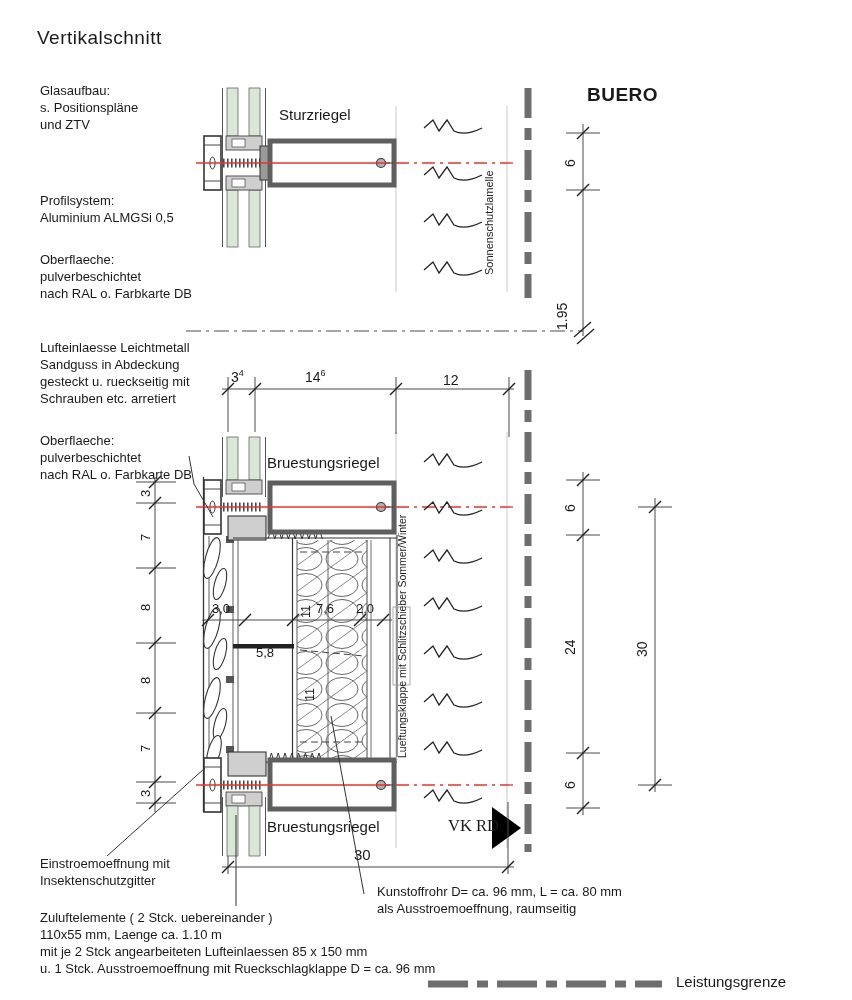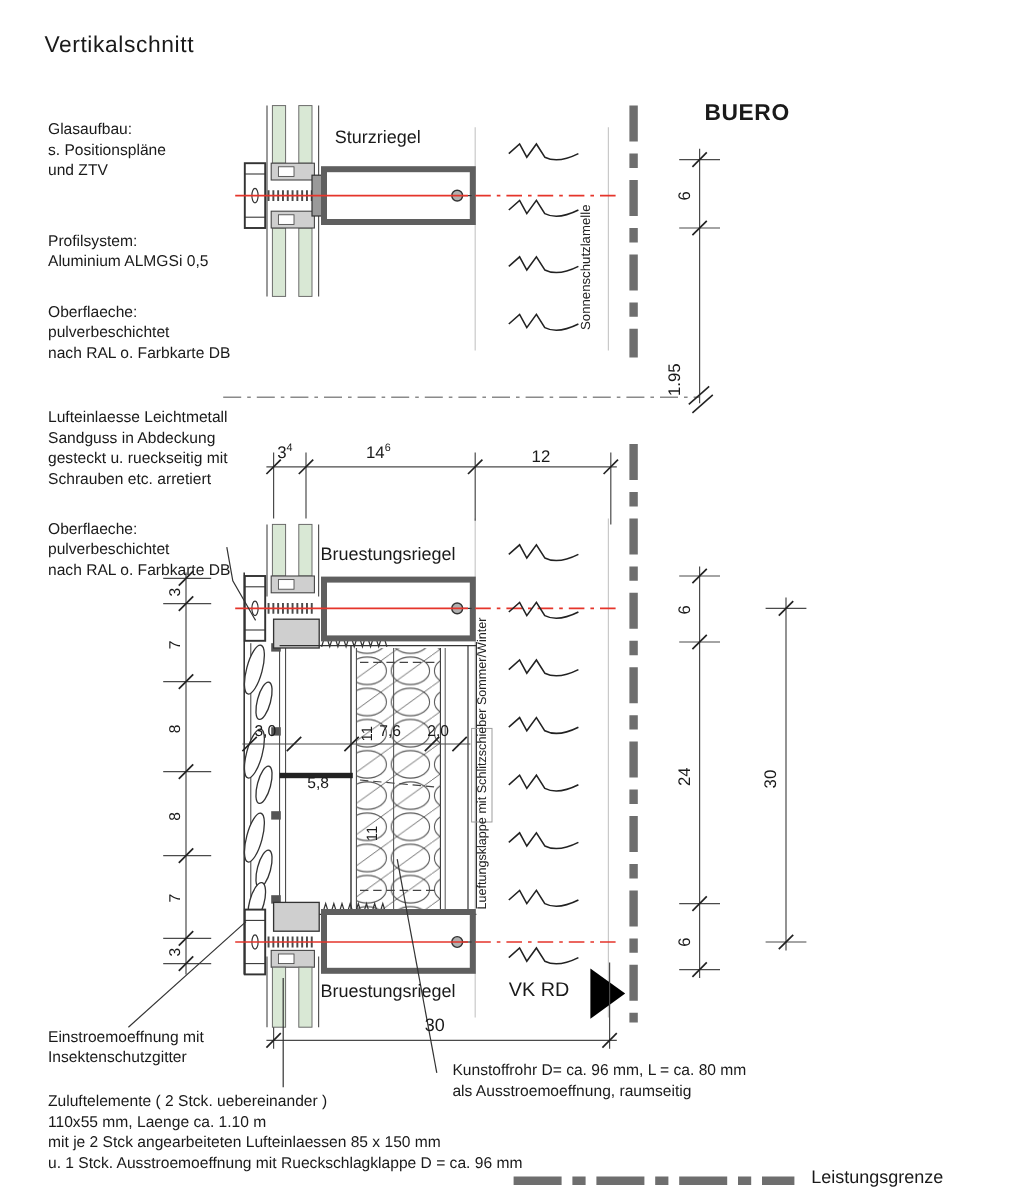--- a/index.html
+++ b/index.html
@@ -292,21 +292,21 @@
     <line x1="205" y1="768" x2="107" y2="856"></line>
     <line x1="236" y1="815" x2="236" y2="906"></line>
     <line x1="331" y1="716" x2="364" y2="894"></line>
   </g>
 
   <line x1="428" y1="984" x2="662" y2="984" stroke="#6e6e6e" stroke-width="7" stroke-dasharray="40 9 11 9"></line>
 </svg>
 
 <div class="txt title" style="left:37px;top:27px;">Vertikalschnitt</div>
 
-<div class="txt note" style="left:40px;top:99px;">
+<div class="txt note" style="left:40px;top:82px;">
   <div>Glasaufbau:</div>
       <div>s. Positionspläne</div>
       <div>und ZTV</div>
 </div>
 <div class="txt note" style="left:40px;top:192px;">
   <div>Profilsystem:</div>
       <div>Aluminium ALMGSi 0,5</div>
 </div>
 <div class="txt note" style="left:40px;top:251px;">
   <div>Oberflaeche:</div>
@@ -336,21 +336,21 @@
 </div>
 <div class="txt note" style="left:377px;top:883px;">
   <div>Kunstoffrohr D= ca. 96 mm, L = ca. 80 mm</div>
       <div>als Ausstroemoeffnung, raumseitig</div>
 </div>
 
 <div class="txt lbl" style="left:279px;top:106px;">Sturzriegel</div>
 <div class="txt lbl" style="left:267px;top:454px;">Bruestungsriegel</div>
 <div class="txt lbl" style="left:267px;top:818px;">Bruestungsriegel</div>
 <div class="txt lbl-big" style="left:587px;top:84px;">BUERO</div>
-<div class="txt vkrd" style="left:424px;top:816px;">VK RD</div>
+<div class="txt vkrd" style="left:448px;top:816px;font-family:Liberation Serif, serif;">VK RD</div>
 <div class="txt lbl" style="left:676px;top:973px;">Leistungsgrenze</div>
 
 <div class="txt vt s11" style="left:483px;top:275px;">Sonnenschutzlamelle</div>
 <div class="txt vt s105" style="left:396px;top:758px;">Lueftungsklappe mit Schlitzschieber  Sommer/Winter</div>
 
 <div class="txt vt dim" style="left:562px;top:167px;">6</div>
 <div class="txt vt dim" style="left:554px;top:330px;">1.95</div>
 
 <div class="txt dim" style="left:231px;top:368px;"><span>3</span><sup>4</sup></div>
 <div class="txt dim" style="left:305px;top:368px;"><span>14</span><sup>6</sup></div>

